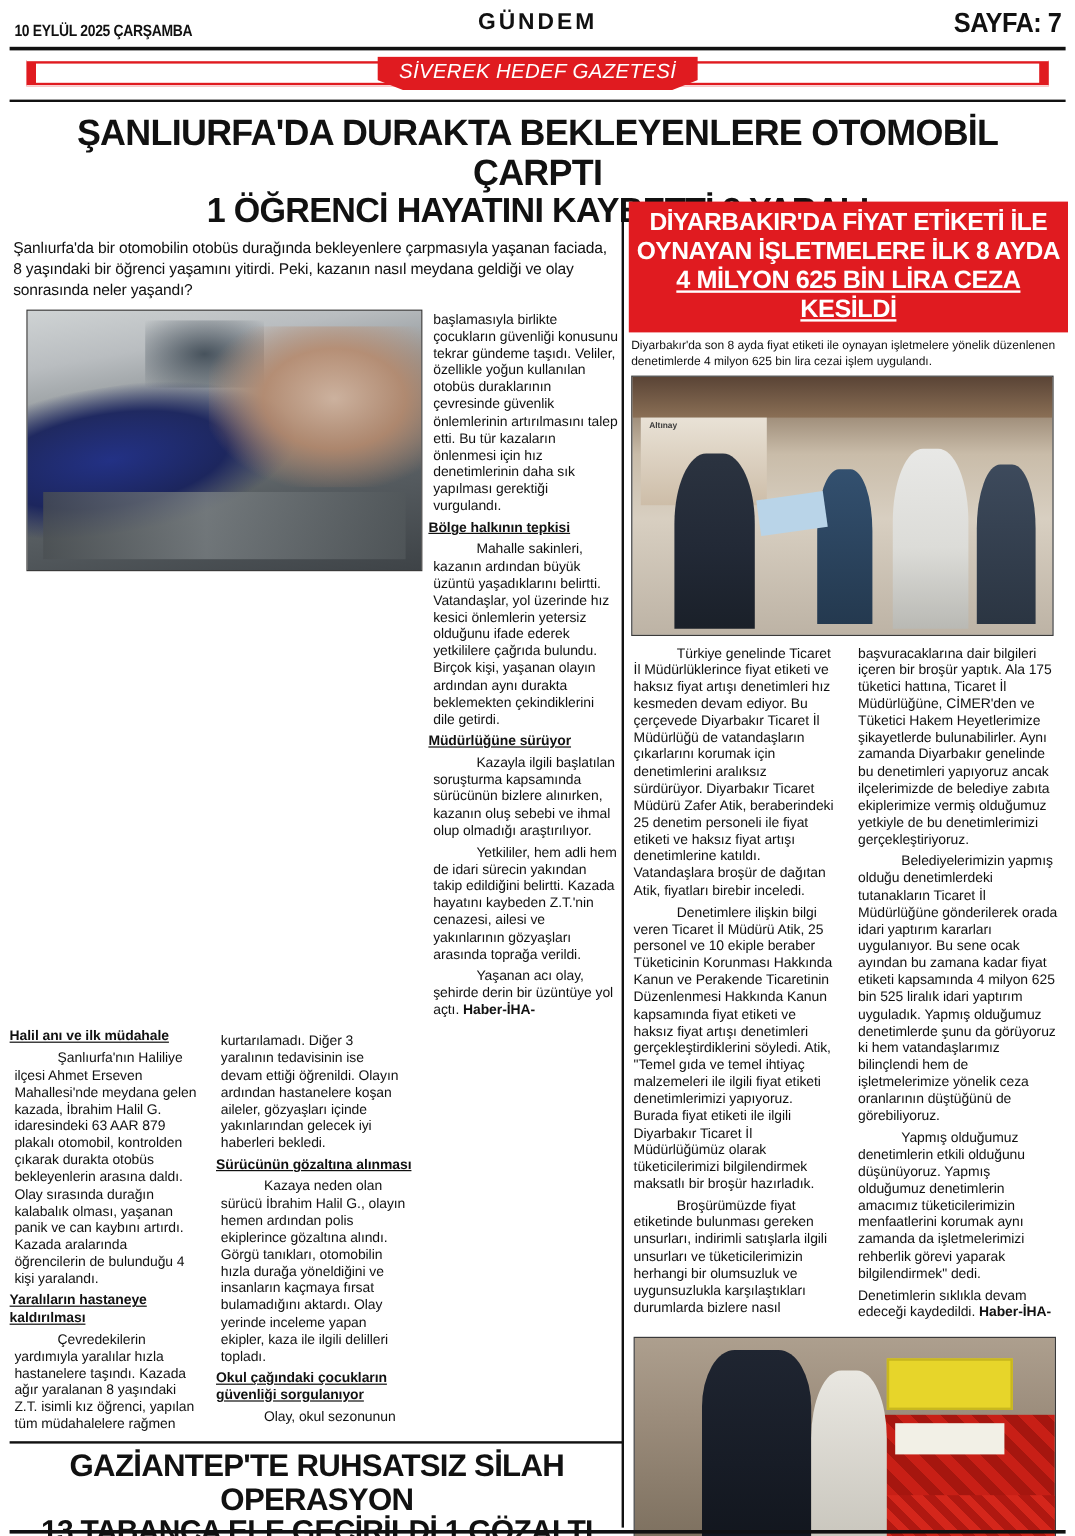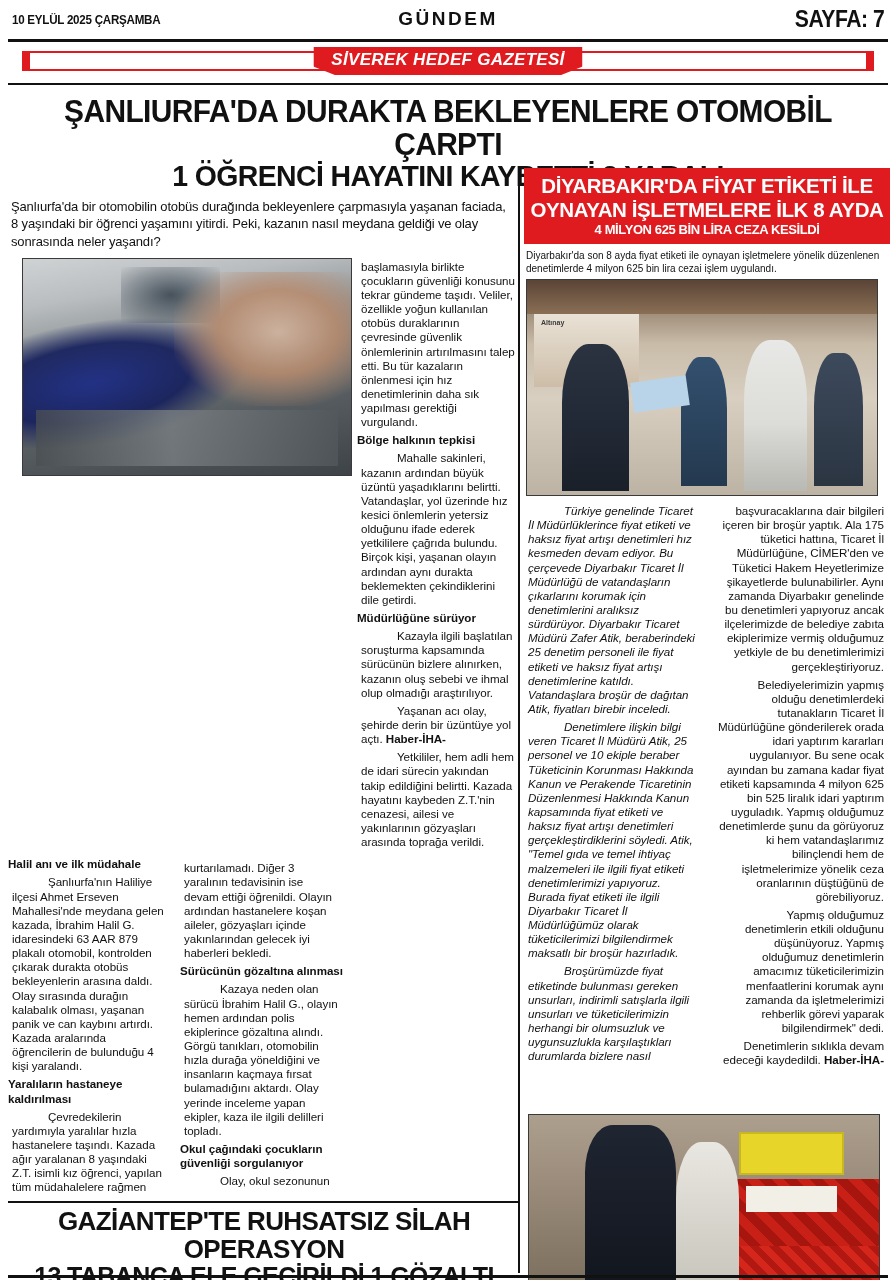--- a/index.html
+++ b/index.html
@@ -8,21 +8,21 @@
     width:896px; height:1280px;
     background:#ffffff;
     font-family:"Liberation Sans", sans-serif;
     color:#111;
     overflow:hidden;
   }
   .page { position:relative; width:896px; height:1280px; padding:0 8px; }
 
   
   .masthead {
-    display:flex; align-items:center; justify-content:space-between;
+    display:flex; align-items:flex-end; justify-content:space-between;
     padding:6px 4px 4px 4px;
   }
   .mast-date {
     font-weight:bold; font-size:13.5px; letter-spacing:-0.3px;
     transform:scaleX(0.86); transform-origin:left bottom;
     white-space:nowrap;
   }
   .mast-center {
     font-weight:bold; font-size:19px; letter-spacing:2.5px;
     position:absolute; left:0; right:0; text-align:center; top:8px;
@@ -41,21 +41,21 @@
     background:#e01b20;
     border-top:1px solid #fff; border-bottom:1px solid #fff;
   }
   .banner-inner {
     position:absolute; left:22px; right:22px; top:6px; height:16px;
     background:#ffffff;
   }
   .banner-tab {
     position:absolute; left:50%; transform:translateX(-50%); top:0;
     background:#e01b20; color:#fff;
-    font-weight:bold; font-size:17px; letter-spacing:0.3px;
+    font-weight:normal; font-size:17px; letter-spacing:0.3px;
     padding:3px 18px 5px 18px; white-space:nowrap;
     clip-path:polygon(0 0, 100% 0, 100% 70%, 92% 100%, 8% 100%, 0 70%);
     font-style:italic;
   }
   .rule-under-banner { height:2px; background:#111; margin-top:2px; }
 
   
   .head-main {
     text-align:center; font-weight:bold; color:#111;
     font-size:30.5px; line-height:1.08; letter-spacing:-0.6px;
@@ -106,31 +106,31 @@
     letter-spacing:-0.6px; margin:4px 2px 2px 2px;
   }
   .head-gz .l2 { display:block; font-size:25px; }
   .lede2 { font-size:14.2px; line-height:1.3; margin:4px 3px 4px 3px; width:500px; }
 
   
   .cols { display:flex; gap:9px; }
   .col { font-size:11.6px; line-height:1.22; text-align:left; letter-spacing:-0.05px; }
   .col p { margin:4px; }
   .col .ind { text-indent:36px; }
-  .sub { font-weight:bold; display:block; }
+  .sub { font-weight:bold; display:block;text-decoration:underline; }
 
   
   .right-panel { position:absolute; left:524px; top:168px; width:364px; }
   .head-red {
     background:#e01b20; color:#fff; font-weight:bold;
     font-size:20.5px; line-height:1.16; letter-spacing:-0.4px;
     text-align:center; padding:6px 4px 7px 4px;
   }
   .head-red span { display:block; }
-  .head-red .l3 { font-size:13px; }
+  .head-red .l3 { font-size:21px;text-decoration:underline; }
   .lede-r { font-size:10px; line-height:1.32; margin:5px 2px 4px 2px; font-weight:normal; }
 
   .photo3 {
     width:352px; height:217px; margin:4px 0 4px 2px;
     border:1px solid #3a3a3a; position:relative; overflow:hidden;
     background:linear-gradient(180deg,#6d5b4c 0%,#9c8a76 14%,#c9bca9 30%,#d8cfc1 55%,#bdb3a5 100%);
   }
   .p3-ceil{position:absolute;left:0;top:0;width:100%;height:16%;
     background:linear-gradient(180deg,#5a4436,#8a6f55);}
   .p3-shop{position:absolute;left:2%;top:16%;width:30%;height:34%;
@@ -199,22 +199,22 @@
         <div class="ph1-extra2"></div>
         <div class="ph1-extra1"></div>
       </div>
     </div>
     <div class="col" style="width:163px; padding-top:2px;">
       <p>başlamasıyla birlikte çocukların güvenliği konusunu tekrar gündeme taşıdı. Veliler, özellikle yoğun kullanılan otobüs duraklarının çevresinde güvenlik önlemlerinin artırılmasını talep etti. Bu tür kazaların önlenmesi için hız denetimlerinin daha sık yapılması gerektiği vurgulandı.</p>
       <span class="sub">Bölge halkının tepkisi</span>
       <p class="ind">Mahalle sakinleri, kazanın ardından büyük üzüntü yaşadıklarını belirtti. Vatandaşlar, yol üzerinde hız kesici önlemlerin yetersiz olduğunu ifade ederek yetkililere çağrıda bulundu. Birçok kişi, yaşanan olayın ardından aynı durakta beklemekten çekindiklerini dile getirdi.</p>
       <span class="sub">Müdürlüğüne sürüyor</span>
       <p class="ind">Kazayla ilgili başlatılan soruşturma kapsamında sürücünün bizlere alınırken, kazanın oluş sebebi ve ihmal olup olmadığı araştırılıyor.</p>
+      <p class="ind">Yetkililer, hem adli hem de idari sürecin yakından takip edildiğini belirtti. Kazada hayatını kaybeden Z.T.'nin cenazesi, ailesi ve yakınlarının gözyaşları arasında toprağa verildi.</p>
       <p class="ind"><span>Yaşanan acı olay, şehirde derin bir üzüntüye yol açtı. </span><b>Haber-İHA-</b></p>
-      <p class="ind">Yetkililer, hem adli hem de idari sürecin yakından takip edildiğini belirtti. Kazada hayatını kaybeden Z.T.'nin cenazesi, ailesi ve yakınlarının gözyaşları arasında toprağa verildi.</p>
     </div>
   </div>
 
   <div class="cols" style="width:512px; margin-top:4px;">
     <div class="col" style="width:163px;">
       <span class="sub">Halil anı ve ilk müdahale</span>
       <p class="ind">Şanlıurfa'nın Haliliye ilçesi Ahmet Erseven Mahallesi'nde meydana gelen kazada, İbrahim Halil G. idaresindeki 63 AAR 879 plakalı otomobil, kontrolden çıkarak durakta otobüs bekleyenlerin arasına daldı. Olay sırasında durağın kalabalık olması, yaşanan panik ve can kaybını artırdı. Kazada aralarında öğrencilerin de bulunduğu 4 kişi yaralandı.</p>
       <span class="sub">Yaralıların hastaneye kaldırılması</span>
       <p class="ind">Çevredekilerin yardımıyla yaralılar hızla hastanelere taşındı. Kazada ağır yaralanan 8 yaşındaki Z.T. isimli kız öğrenci, yapılan tüm müdahalelere rağmen</p>
     </div>
@@ -270,26 +270,26 @@
       <div class="p3-shop"></div>
       <div class="p3-m1"></div>
       <div class="p3-m3"></div>
       <div class="p3-m2"></div>
       <div class="p3-m4"></div>
       <div class="p3-leaf"></div>
       <div style="position:absolute;left:4%;top:18%;font-size:7px;color:#3b3b3b;font-weight:bold;">Altınay</div>
     </div>
 
     <div class="cols" style="gap:10px;">
-      <div class="col" style="width:177px;font-style:italic;">
+      <div class="col" style="width:177px;">
         <p class="ind">Türkiye genelinde Ticaret İl Müdürlüklerince fiyat etiketi ve haksız fiyat artışı denetimleri hız kesmeden devam ediyor. Bu çerçevede Diyarbakır Ticaret İl Müdürlüğü de vatandaşların çıkarlarını korumak için denetimlerini aralıksız sürdürüyor. Diyarbakır Ticaret Müdürü Zafer Atik, beraberindeki 25 denetim personeli ile fiyat etiketi ve haksız fiyat artışı denetimlerine katıldı. Vatandaşlara broşür de dağıtan Atik, fiyatları birebir inceledi.</p>
         <p class="ind">Denetimlere ilişkin bilgi veren Ticaret İl Müdürü Atik, 25 personel ve 10 ekiple beraber Tüketicinin Korunması Hakkında Kanun ve Perakende Ticaretinin Düzenlenmesi Hakkında Kanun kapsamında fiyat etiketi ve haksız fiyat artışı denetimleri gerçekleştirdiklerini söyledi. Atik, "Temel gıda ve temel ihtiyaç malzemeleri ile ilgili fiyat etiketi denetimlerimizi yapıyoruz. Burada fiyat etiketi ile ilgili Diyarbakır Ticaret İl Müdürlüğümüz olarak tüketicilerimizi bilgilendirmek maksatlı bir broşür hazırladık.</p>
         <p class="ind">Broşürümüzde fiyat etiketinde bulunması gereken unsurları, indirimli satışlarla ilgili unsurları ve tüketicilerimizin herhangi bir olumsuzluk ve uygunsuzlukla karşılaştıkları durumlarda bizlere nasıl</p>
       </div>
-      <div class="col" style="width:177px;text-align:right;">
+      <div class="col" style="width:177px;">
         <p>başvuracaklarına dair bilgileri içeren bir broşür yaptık. Ala 175 tüketici hattına, Ticaret İl Müdürlüğüne, CİMER'den ve Tüketici Hakem Heyetlerimize şikayetlerde bulunabilirler. Aynı zamanda Diyarbakır genelinde bu denetimleri yapıyoruz ancak ilçelerimizde de belediye zabıta ekiplerimize vermiş olduğumuz yetkiyle de bu denetimlerimizi gerçekleştiriyoruz.</p>
         <p class="ind">Belediyelerimizin yapmış olduğu denetimlerdeki tutanakların Ticaret İl Müdürlüğüne gönderilerek orada idari yaptırım kararları uygulanıyor. Bu sene ocak ayından bu zamana kadar fiyat etiketi kapsamında 4 milyon 625 bin 525 liralık idari yaptırım uyguladık. Yapmış olduğumuz denetimlerde şunu da görüyoruz ki hem vatandaşlarımız bilinçlendi hem de işletmelerimize yönelik ceza oranlarının düştüğünü de görebiliyoruz.</p>
         <p class="ind">Yapmış olduğumuz denetimlerin etkili olduğunu düşünüyoruz. Yapmış olduğumuz denetimlerin amacımız tüketicilerimizin menfaatlerini korumak aynı zamanda da işletmelerimizi rehberlik görevi yaparak bilgilendirmek" dedi.</p>
         <p><span>Denetimlerin sıklıkla devam edeceği kaydedildi. </span><b>Haber-İHA-</b></p>
       </div>
     </div>
 
     <div class="photo4" style="position:absolute; left:2px; top:940px; width:352px; height:170px;">
       <div class="p4-tom"></div>
       <div class="p4-tom2"></div>

